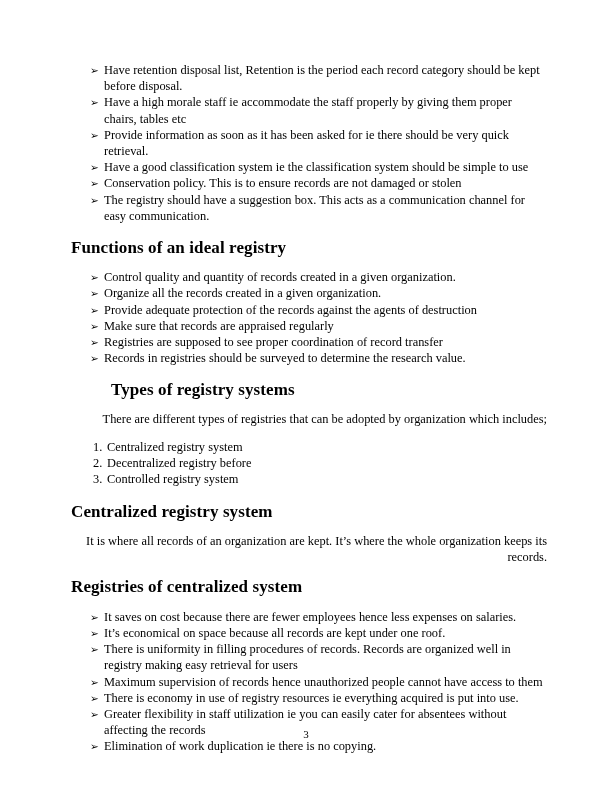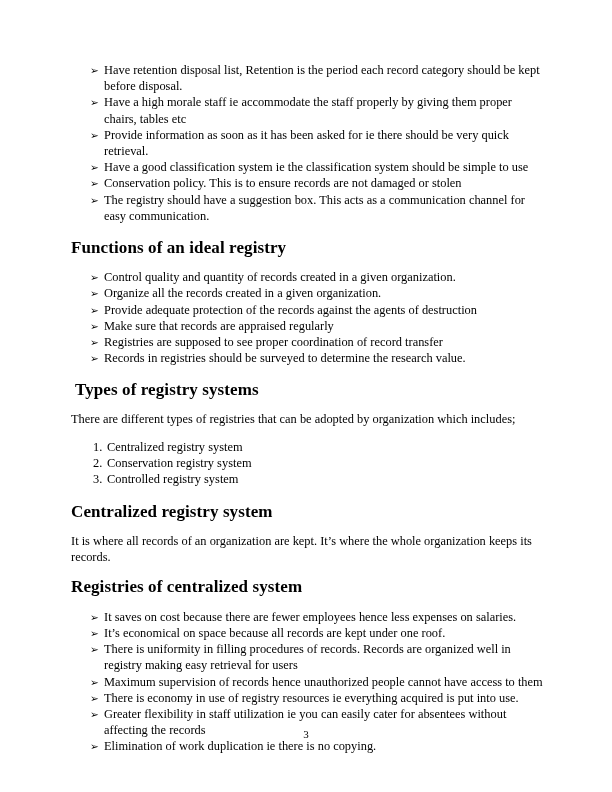--- a/index.html
+++ b/index.html
@@ -28,27 +28,27 @@
   }
 
   
   .heading {
     font-size: 17px;
     font-weight: bold;
     line-height: 1.26;
     margin: 0;
     letter-spacing: 0.1px;
   }
-  .heading.indented { padding-left: 4px; }
+  .heading.indented { padding-left: 4px; margin-left: 36px; }
 
   .para {
     font-size: 12.4px;
     line-height: 1.30;
     margin: 0;
-    text-align: left;
+    text-align: right;
   }
 
   
   .arrow-list {
     list-style: none;
     margin: 0;
     padding: 0;
   }
   .arrow-list > li {
     position: relative;
@@ -136,21 +136,21 @@
     <h2 class="heading indented">Types of registry systems</h2>
 
     <div class="gap-md"></div>
 
     <p class="para">There are different types of registries that can be adopted by organization which includes;</p>
 
     <div class="gap-md"></div>
 
     <ol class="num-list">
       <li><span class="num-marker">1.</span><span>Centralized registry system</span></li>
-      <li><span class="num-marker">2.</span><span>Conservation registry system</span></li>
+      <li><span class="num-marker">2.</span><span>Decentralized registry before</span></li>
       <li><span class="num-marker">3.</span><span>Controlled registry system</span></li>
     </ol>
 
     <div class="gap-lg"></div>
 
     <h2 class="heading">Centralized registry system</h2>
 
     <div class="gap-md"></div>
 
     <p class="para">It is where all records of an organization are kept. It’s where the whole organization keeps its records.</p>

